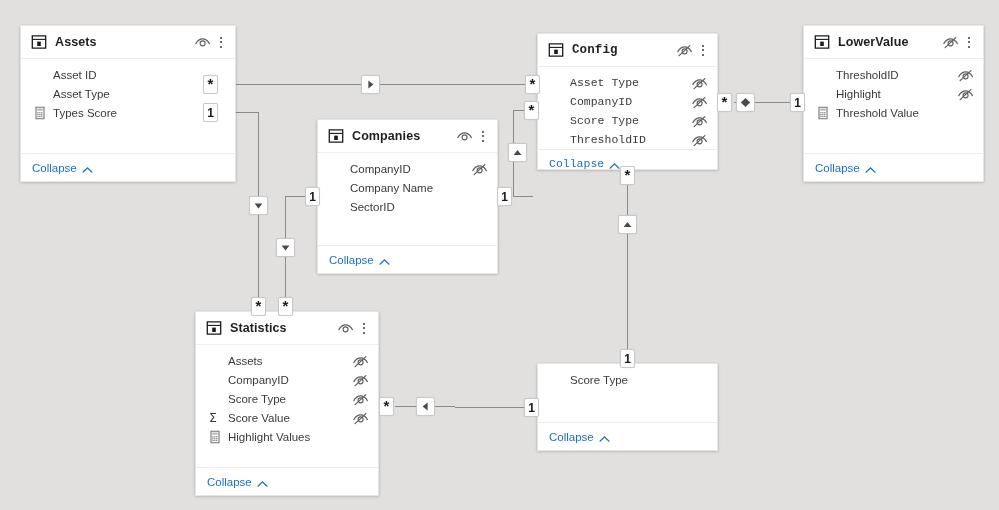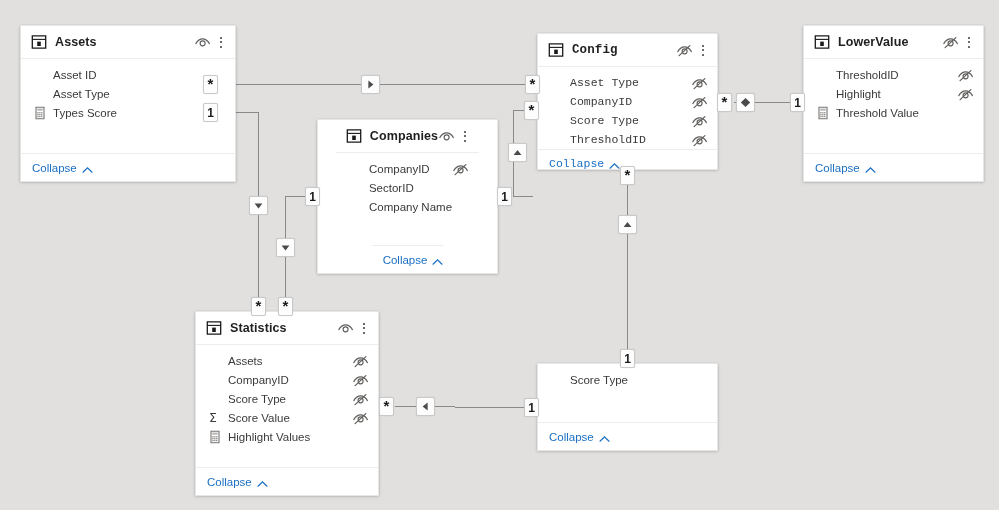--- a/index.html
+++ b/index.html
@@ -291,21 +291,21 @@
         </div>
         <div class="tbl-foot">
           <span class="collapse-link">
             <span>Collapse</span>
             <span class="chev"><svg width="11" height="8" viewBox="0 0 11 8">
                 <path d="M1 6.2L5.5 1.8L10 6.2" stroke="#1a6fc4" stroke-width="1.2" fill="none" stroke-linecap="round"></path>
               </svg></span>
           </span>
         </div>
       </div>
-      <div class="tbl" style="left: 317px; top: 119px; width: 181px; height: 155px; align-items: center;">
+      <div class="tbl" style="left: 317px; top: 119px; width: 181px; height: 155px;">
         <div class="tbl-head">
           <span class="tbl-ico"><svg width="16" height="16" viewBox="0 0 16 16">
               <path d="M1.3 1.8h13.4v12.4H1.3z" fill="#fff" stroke="#1b1a19" stroke-width="1.3"></path>
               <path d="M1.3 5.4h13.4" stroke="#1b1a19" stroke-width="1.1" fill="none"></path>
               <path d="M6.2 7.6h3.6v4.4H6.2z" fill="#1b1a19"></path>
             </svg></span>
           <span class="tbl-name">Companies</span>
           <span class="head-eye"><svg width="17" height="17" viewBox="0 0 17 17">
               <path d="M1.8 9.6C3.6 6.4 6 4.8 8.6 4.8s5 1.6 6.8 4.8" stroke="#605e5c" stroke-width="1.15" fill="none" stroke-linecap="round"></path>
               <circle cx="8.6" cy="9.3" r="2.5" fill="none" stroke="#605e5c" stroke-width="1.15"></circle>
@@ -321,26 +321,26 @@
             <span class="fld-ico blank"></span>
             <span class="fld-name">CompanyID</span>
             <span class="fld-eye"><svg width="17" height="17" viewBox="0 0 17 17">
                 <path d="M1.8 9.6C3.6 6.4 6 4.8 8.6 4.8s5 1.6 6.8 4.8" stroke="#605e5c" stroke-width="1.15" fill="none" stroke-linecap="round"></path>
                 <circle cx="8.6" cy="9.3" r="2.5" fill="none" stroke="#605e5c" stroke-width="1.15"></circle>
                 <path d="M3.1 13.6L13.9 3.6" stroke="#605e5c" stroke-width="1.25" stroke-linecap="round"></path>
               </svg></span>
           </div>
           <div class="fld">
             <span class="fld-ico blank"></span>
+            <span class="fld-name">Company Name</span>
+            <span class="fld-eye"></span>
+          </div>
+          <div class="fld">
+            <span class="fld-ico blank"></span>
             <span class="fld-name">SectorID</span>
-            <span class="fld-eye"></span>
-          </div>
-          <div class="fld">
-            <span class="fld-ico blank"></span>
-            <span class="fld-name">Company Name</span>
             <span class="fld-eye"></span>
           </div>
         </div>
         <div class="tbl-foot">
           <span class="collapse-link">
             <span>Collapse</span>
             <span class="chev"><svg width="11" height="8" viewBox="0 0 11 8">
                 <path d="M1 6.2L5.5 1.8L10 6.2" stroke="#1a6fc4" stroke-width="1.2" fill="none" stroke-linecap="round"></path>
               </svg></span>
           </span>

